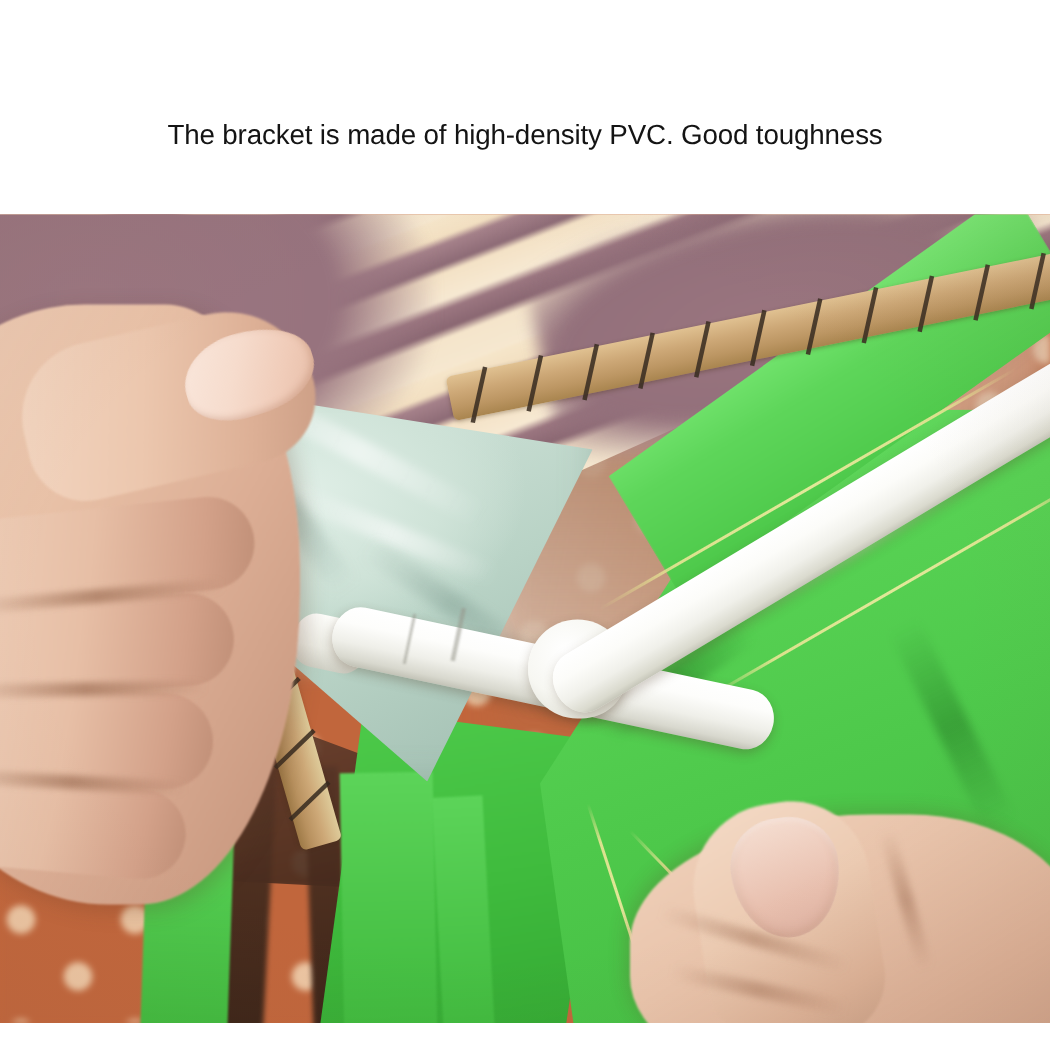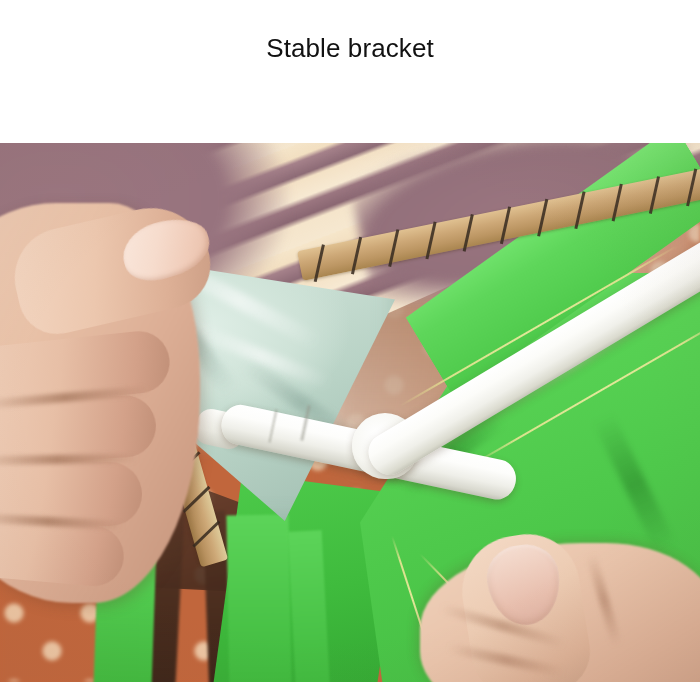--- a/index.html
+++ b/index.html
@@ -423,22 +423,22 @@
     height: 18px;
     background: #ffffff;
   }
 </style>
 </head>
 <body>
 
 <div id="page">
 
   <div id="header">
-    <div id="title">Stable bracket</div>
     <div id="subtitle">
+      <div>The bracket is made of high-density PVC. Good toughness</div>
     </div>
   </div>
 
   <div id="photo">
 
     <div class="dotbg"></div>
     <div class="backwall"></div>
     <div class="backwall2"></div>
 
     <div class="legstrip" style="left:150px; top:355px; width:30px; height:200px; transform:rotate(3deg);"></div>

